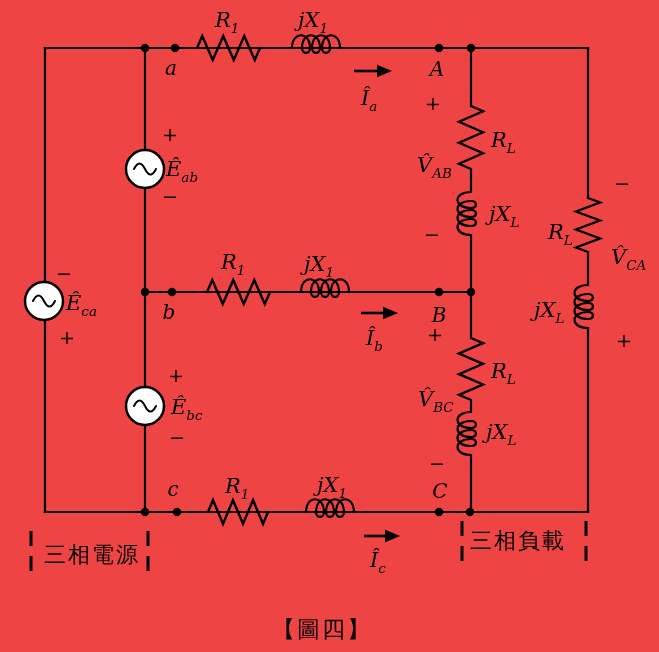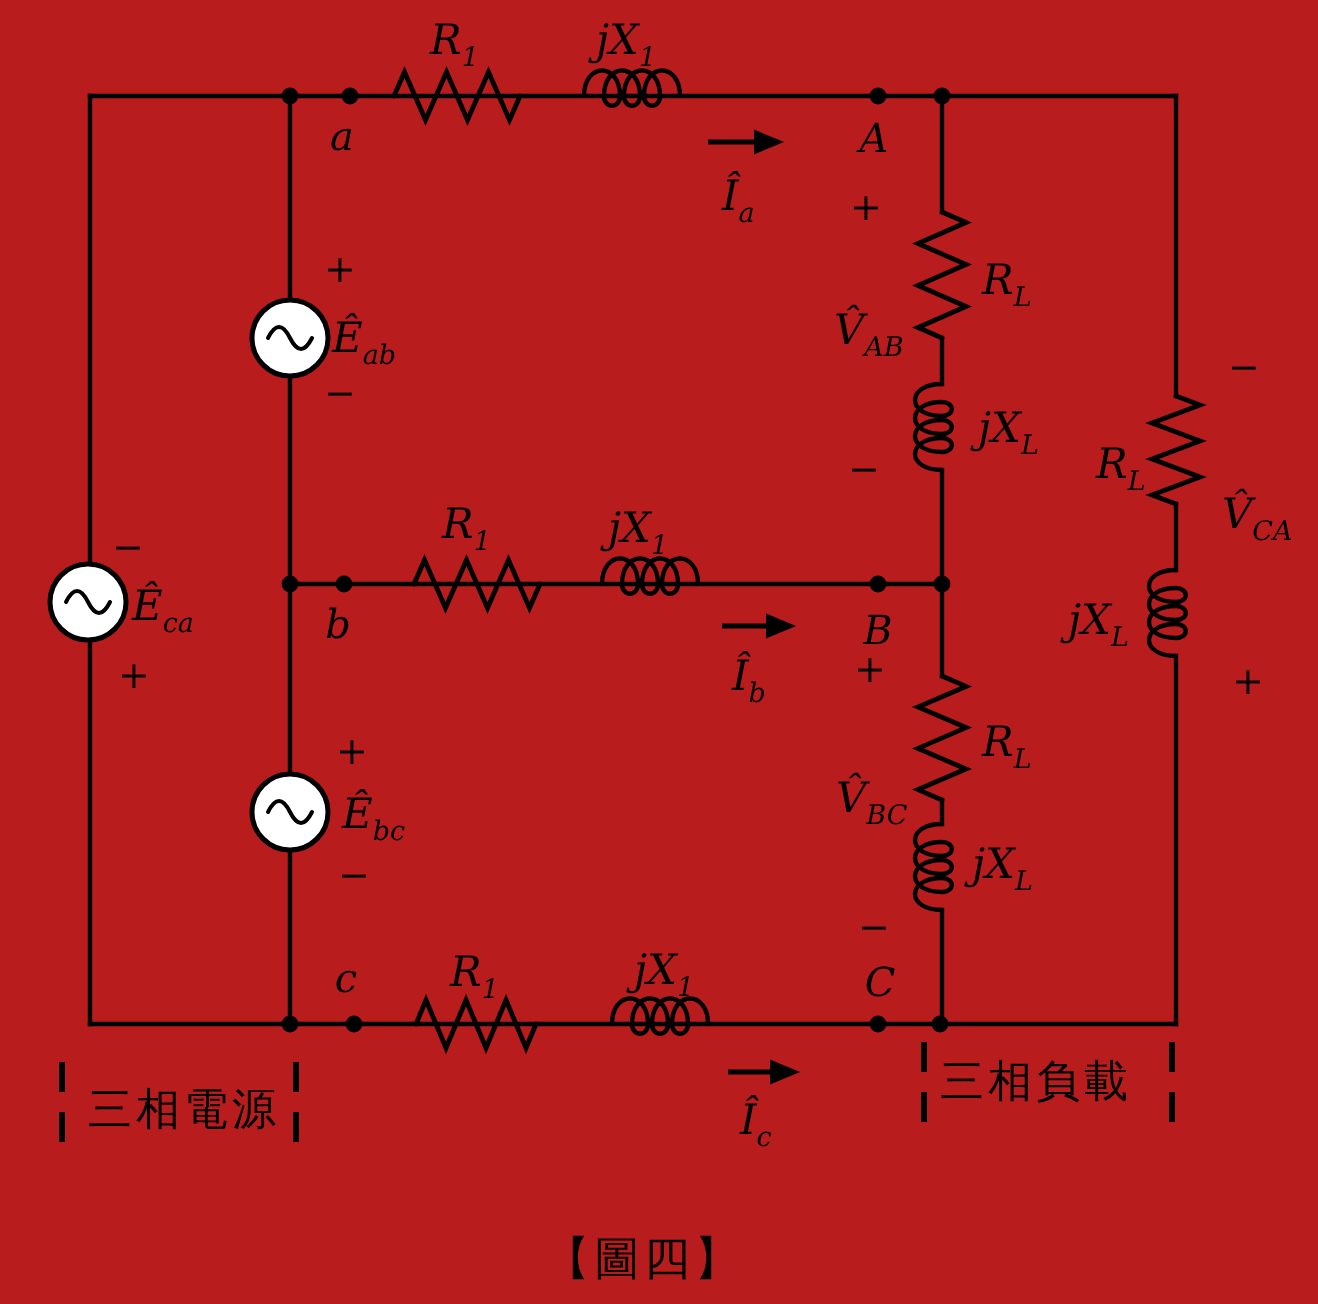--- a/index.html
+++ b/index.html
@@ -1,16 +1,16 @@
 <!DOCTYPE html>
 <html><head>
 <meta charset="utf-8">
 <style>
   html,body{margin:0;padding:0;background:#ffffff;}
-  .page{width:659px;height:652px;background:#b91c1c;position:relative;overflow:hidden;}
+  .page{width:659px;height:652px;background:#ef4444;position:relative;overflow:hidden;}
   svg{display:block;}
   .w{stroke:#000;stroke-width:2.2;fill:none;stroke-linecap:square;}
   .comp{stroke:#000;stroke-width:2.4;fill:none;stroke-linejoin:miter;stroke-linecap:round;}
   .coil{stroke:#000;stroke-width:2.2;fill:none;stroke-linecap:round;}
   .dot{fill:#000;stroke:none;}
   .src{fill:#fff;stroke:#000;stroke-width:2.5;}
   .sine{stroke:#000;stroke-width:2;fill:none;stroke-linecap:round;}
   .aline{stroke:#000;stroke-width:2.6;fill:none;}
   .ahead{fill:#000;stroke:none;}
   .dash{stroke:#000;stroke-width:3;fill:none;stroke-dasharray:15 10;}

